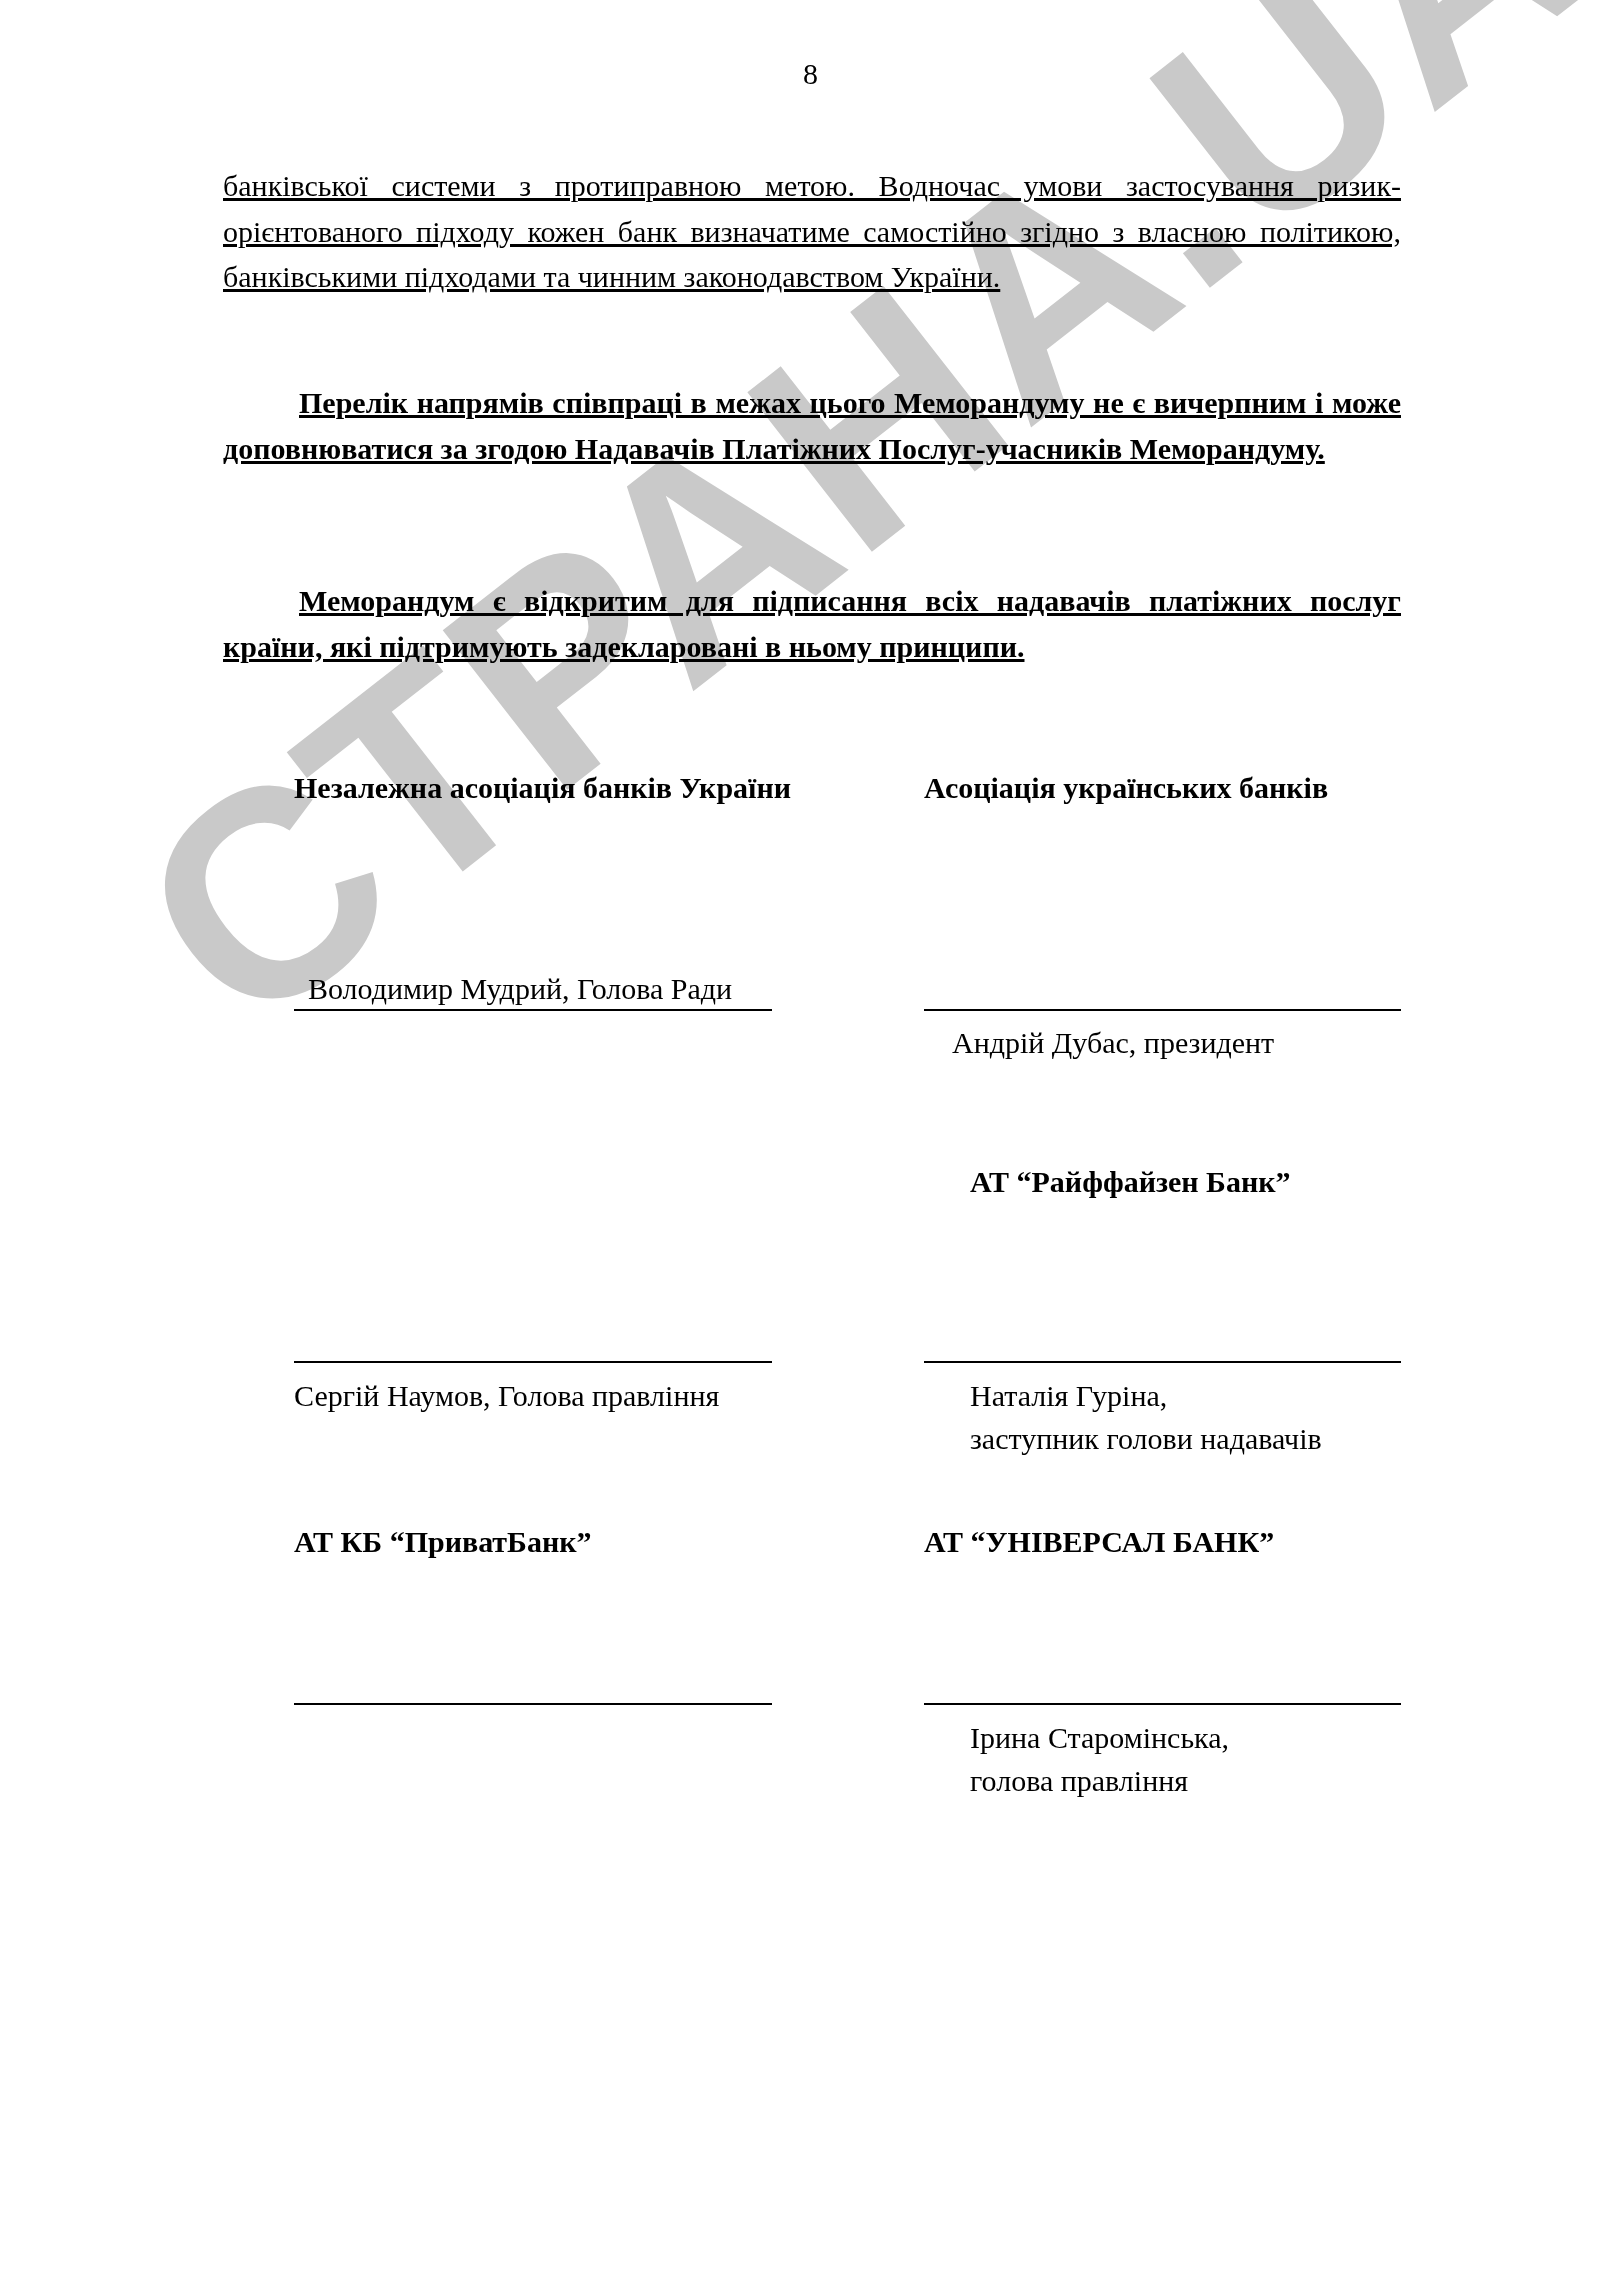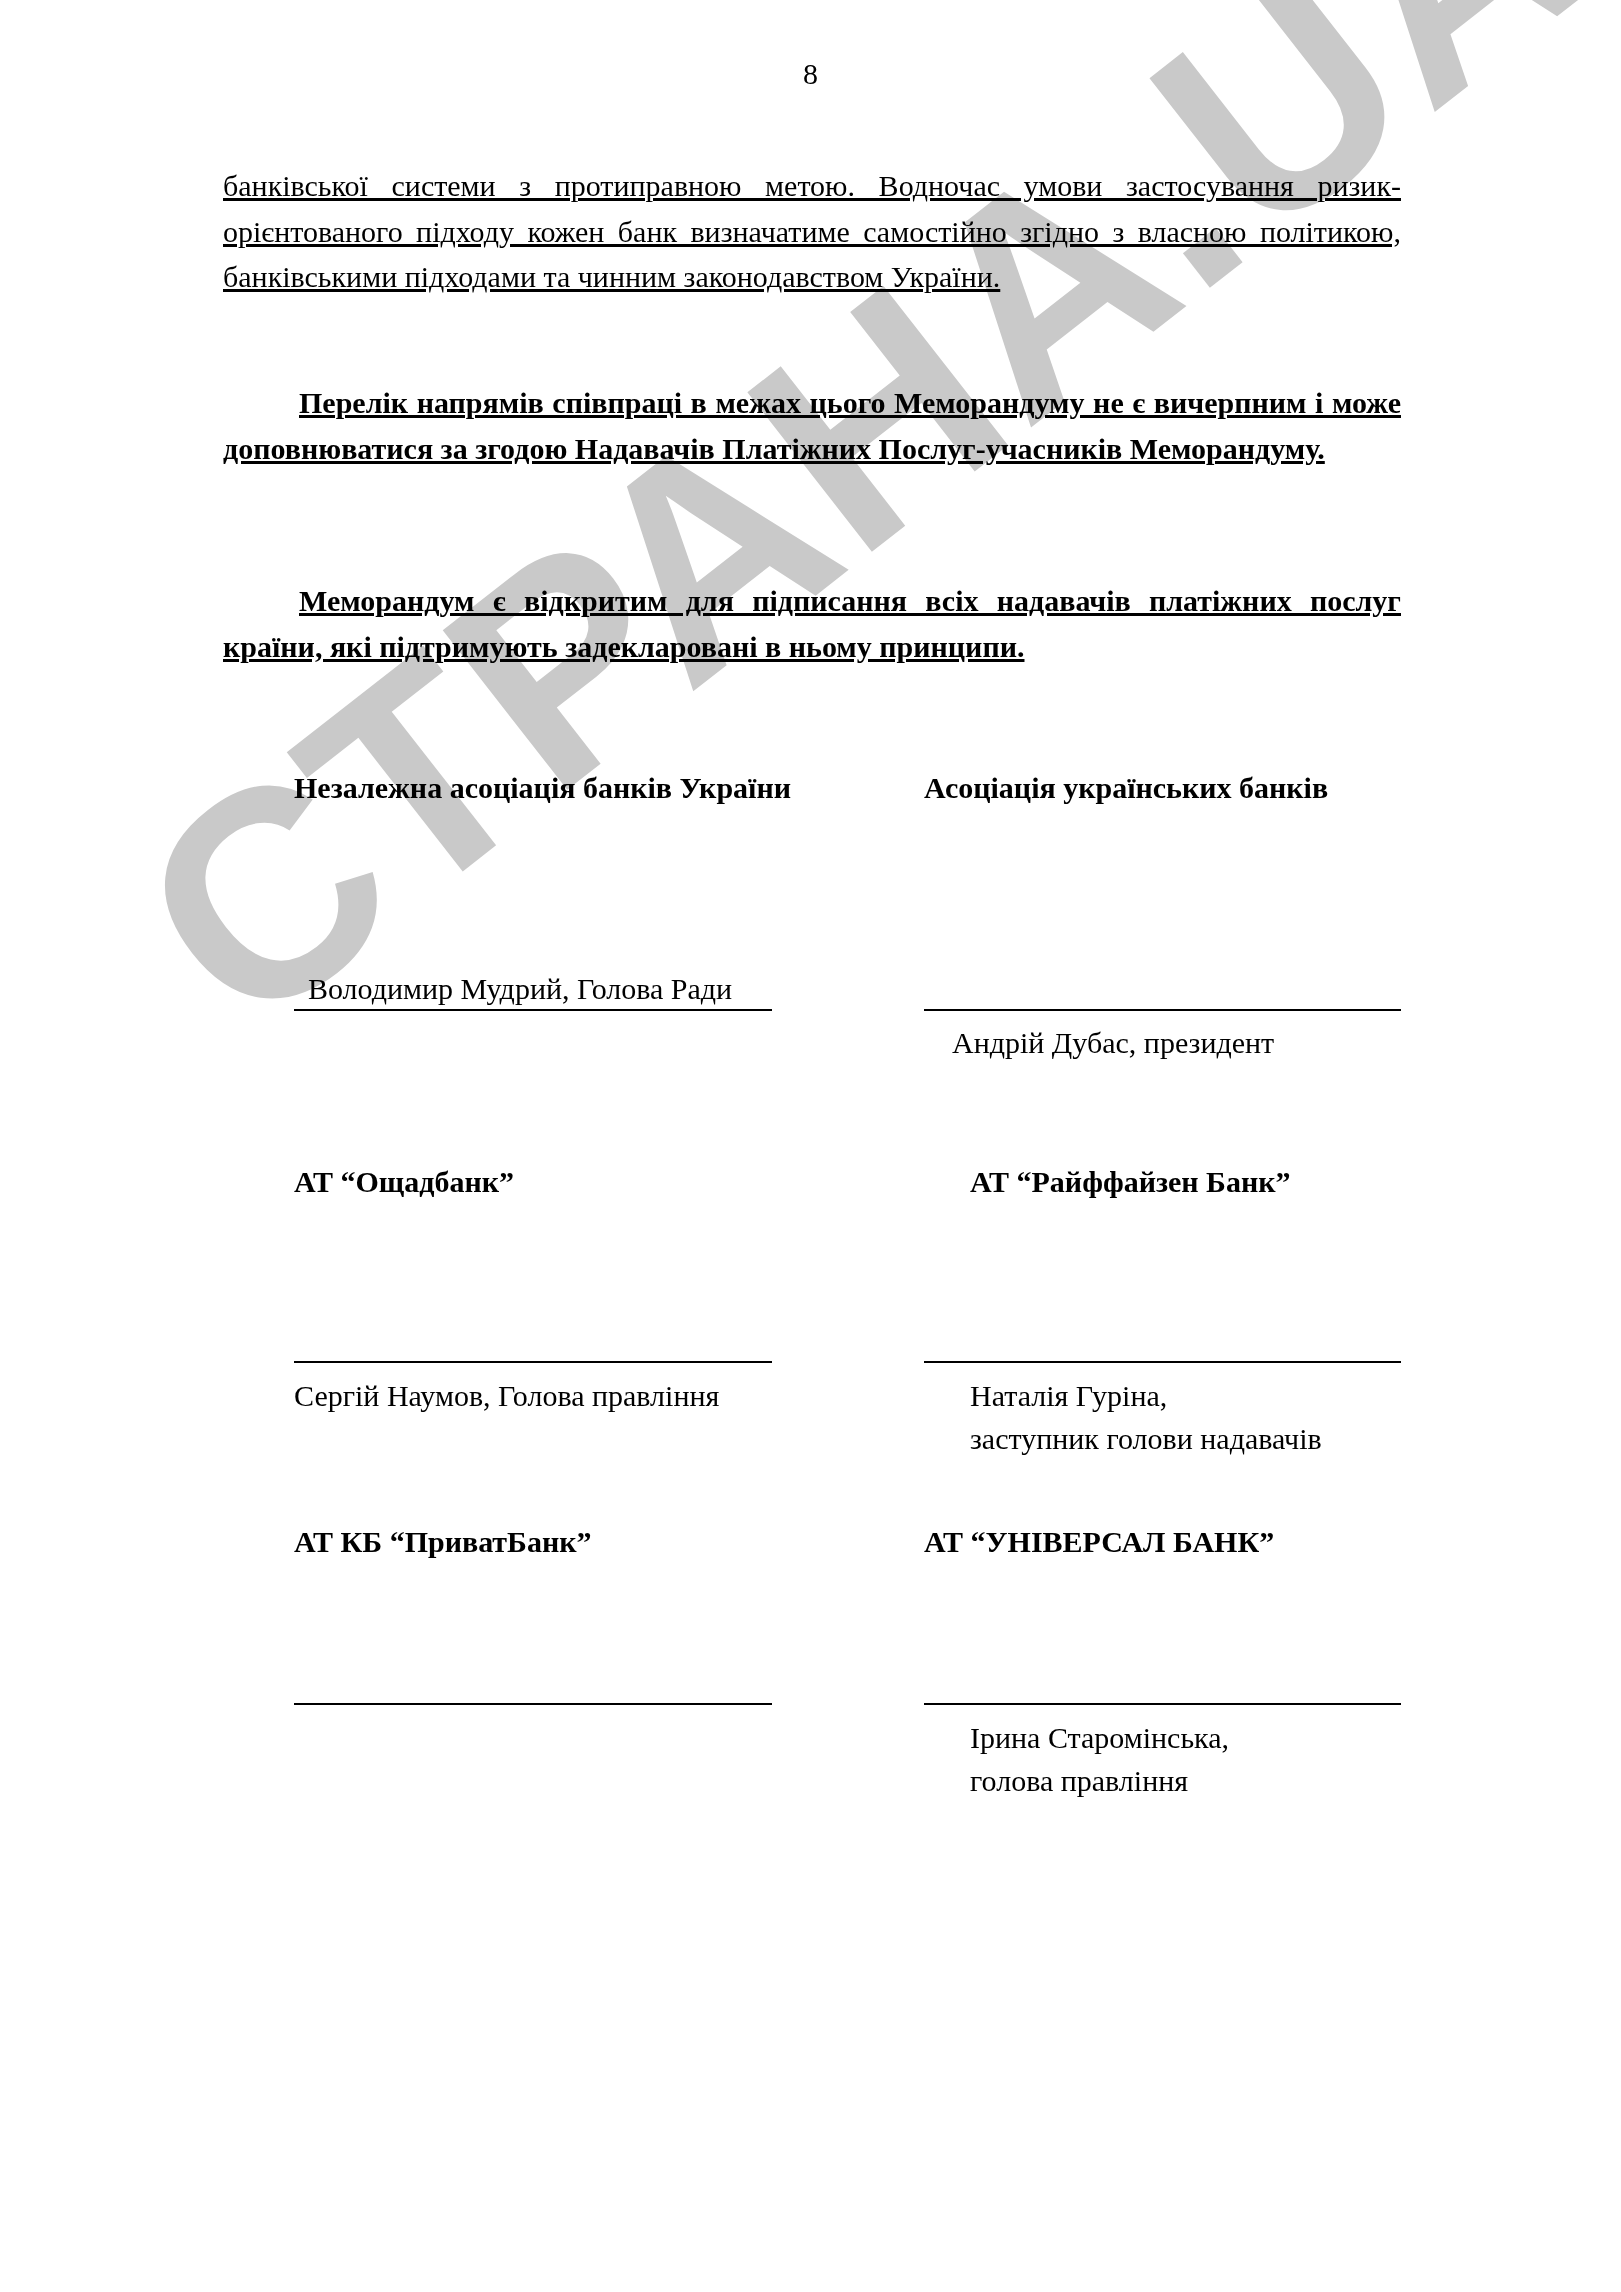--- a/index.html
+++ b/index.html
@@ -167,21 +167,20 @@
 
     <div class="sig-name org-1-left">Незалежна асоціація банків України</div>
     <div class="sig-name org-1-right">Асоціація українських банків</div>
 
     <div class="sig-rule rule-1-left"></div>
     <div class="sig-rule rule-1-right"></div>
 
     <div class="sig-person per-1-left">Володимир Мудрий, Голова Ради</div>
     <div class="sig-person per-1-right">Андрій Дубас, президент</div>
 
-    <div class="sig-name org-2-left">АТ “Ощадбанк”</div>
     <div class="sig-name org-2-right">АТ “Райффайзен Банк”</div>
 
     <div class="sig-rule rule-2-left"></div>
     <div class="sig-rule rule-2-right"></div>
 
     <div class="sig-person per-2-left">Сергій Наумов, Голова правління</div>
     <div class="sig-person per-2-right">Наталія Гуріна,
 заступник голови надавачів</div>
 
     <div class="sig-name org-3-left">АТ КБ “ПриватБанк”</div>

